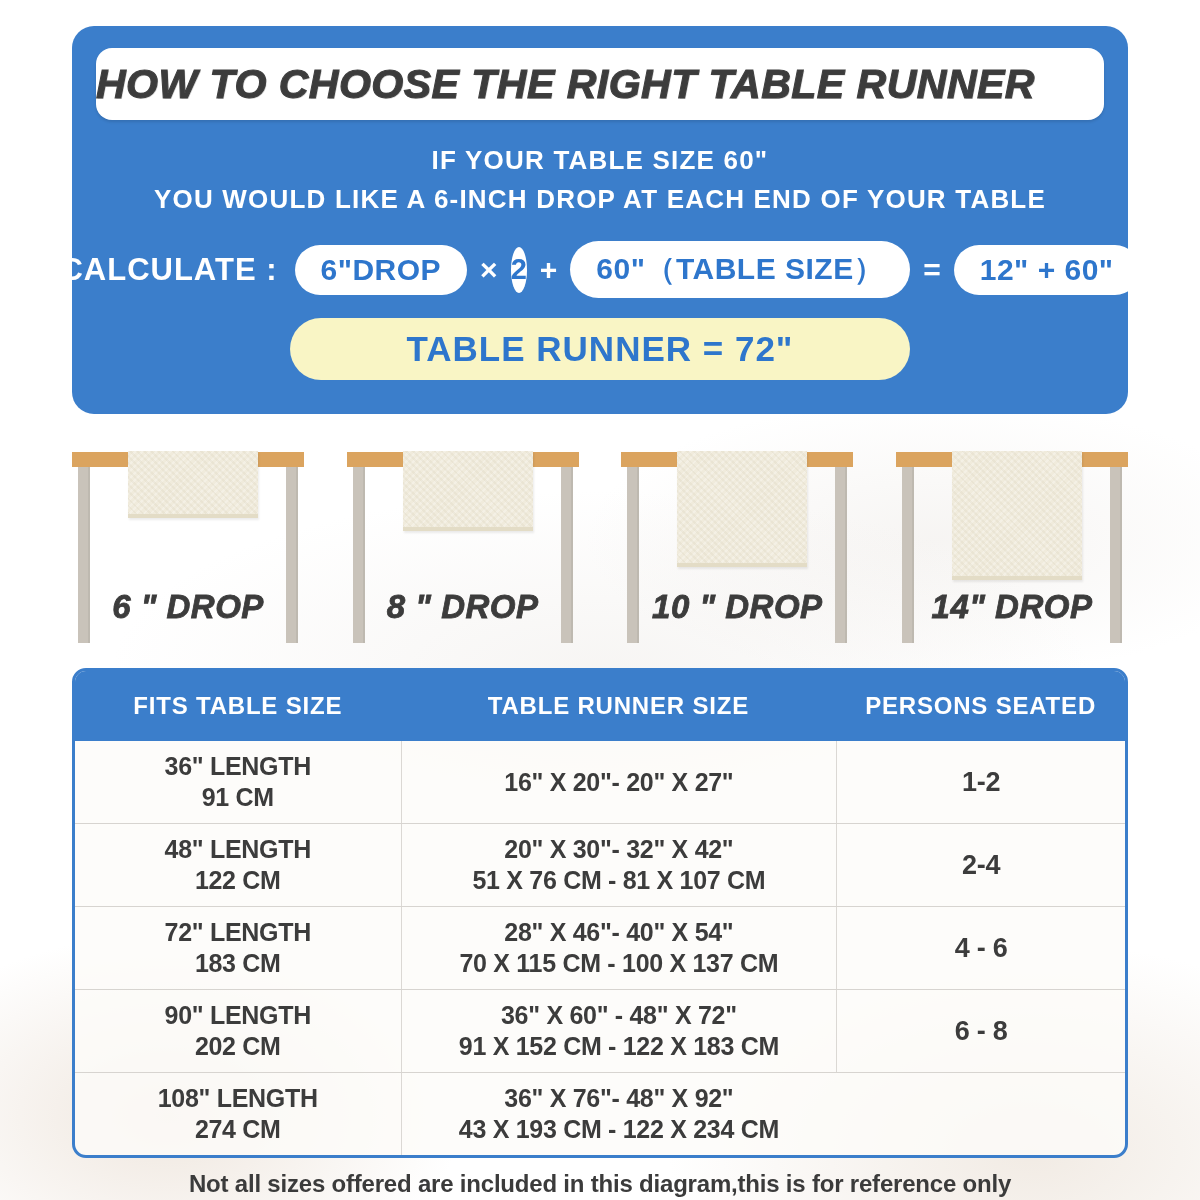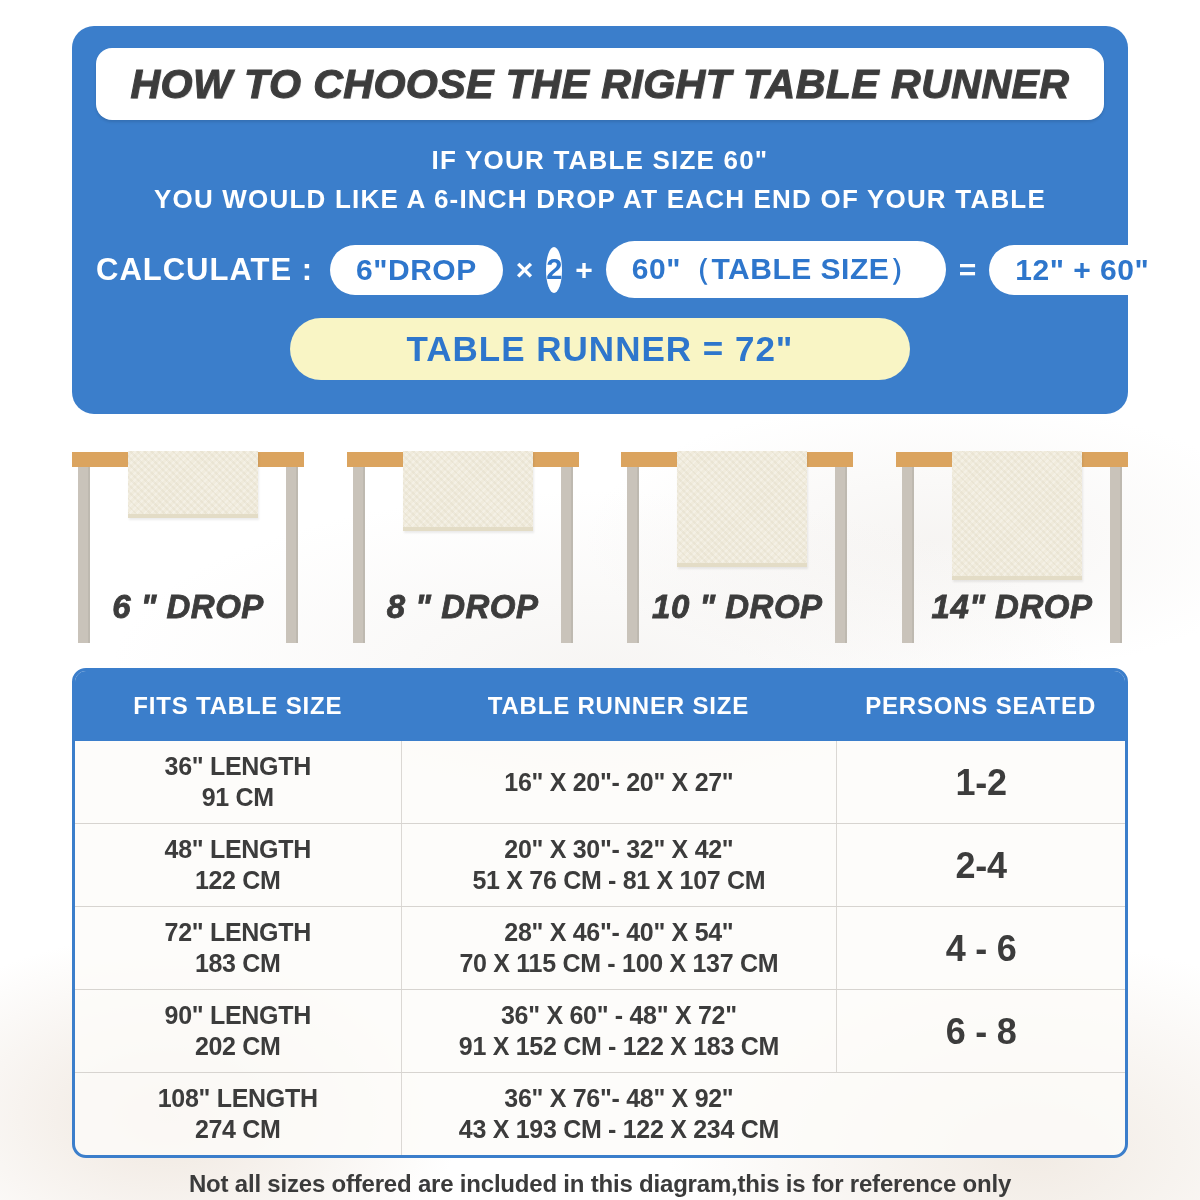--- a/index.html
+++ b/index.html
@@ -27,40 +27,40 @@
 
   
   .hero{
     position:absolute;left:72px;top:26px;width:1056px;height:388px;
     background:var(--brand_blue,#3b7ecb);
     border-radius:22px;
     padding:22px 24px 0;
   }
   .title-banner{
     height:72px;background:#ffffff;border-radius:16px;
-    display:flex;align-items:center;justify-content:center;
+    display:flex;align-items:center;
     box-shadow:0 2px 3px rgba(0,0,0,.12);
   }
   .title-banner h1{
     font-size:41px;font-weight:bold;font-style:italic;
     color:var(--ink_dark,#3c3c3c);
     letter-spacing:.5px;white-space:nowrap;
     -webkit-text-stroke:1.1px #3f3f3f;
     text-shadow:1px 1px 0 rgba(0,0,0,.18);
   }
   .sub{
     color:#ffffff;text-align:center;font-weight:bold;
     letter-spacing:1.2px;font-size:26px;line-height:32px;
   }
   .sub.first{margin-top:24px;}
   .sub.second{margin-top:7px;}
 
   .calc-row{
     margin-top:26px;
-    display:flex;align-items:center;gap:13px;
+    display:flex;align-items:center;justify-content:center;gap:13px;
     white-space:nowrap;
   }
   .calc-label{
     color:#ffffff;font-size:31px;font-weight:bold;letter-spacing:1px;margin-right:4px;
   }
   .pill{
     background:#ffffff;color:var(--text_blue,#2e76cc);
     font-size:30px;font-weight:bold;letter-spacing:.5px;
     padding:8px 26px;border-radius:30px;display:inline-block;
   }
@@ -138,21 +138,21 @@
     flex:1;display:grid;grid-template-columns:31% 41.5% 27.5%;
     align-items:center;
   }
   .trow + .trow{border-top:1px solid #d7d4d0;}
   .cell{
     text-align:center;color:var(--ink_dark,#3c3c3c);
     font-weight:bold;font-size:25px;line-height:31px;letter-spacing:-.3px;
     align-self:stretch;display:flex;flex-direction:column;justify-content:center;
   }
   .cell + .cell{border-left:1px solid #dbd8d4;}
-  .cell .persons{font-size:36px;}
+  .cell .persons{font-size:27px;}
 
   .footnote{
     position:absolute;left:0;right:0;top:1170px;text-align:center;
     font-size:24px;font-weight:bold;color:#3b3b3b;letter-spacing:-.2px;
   }
 </style>
 </head>
 <body>
 
 <div class="page">

